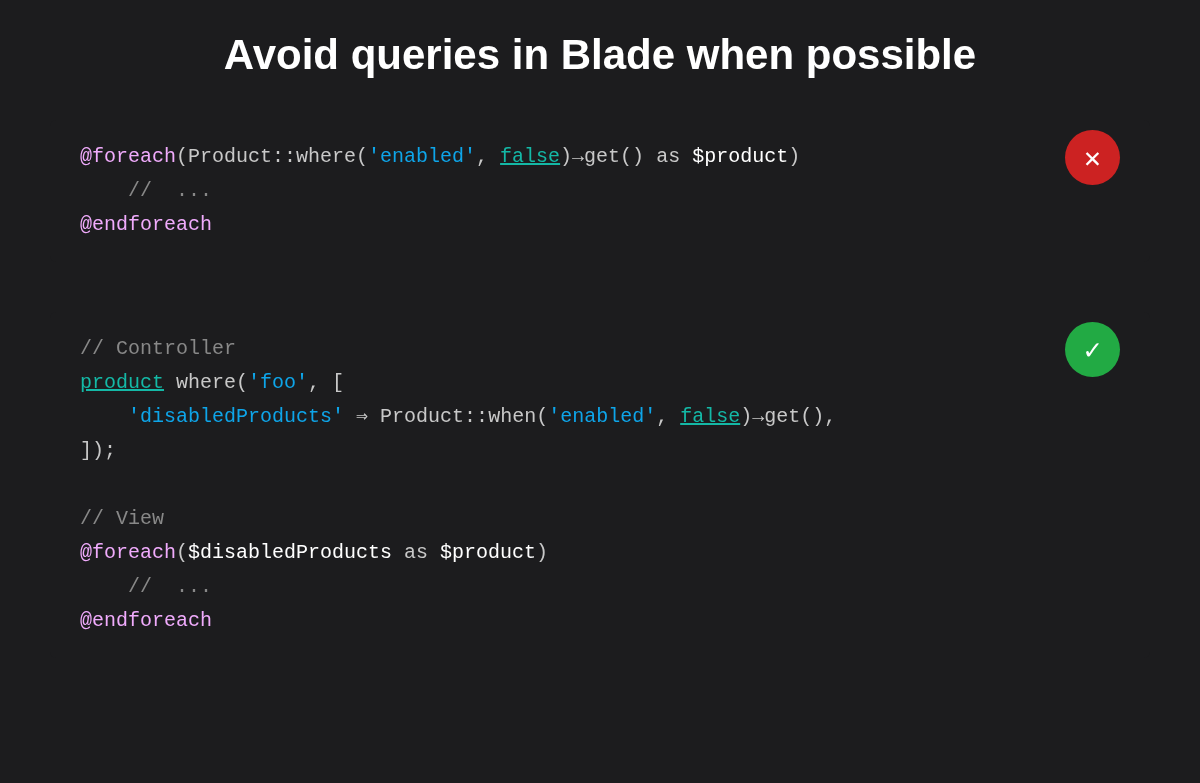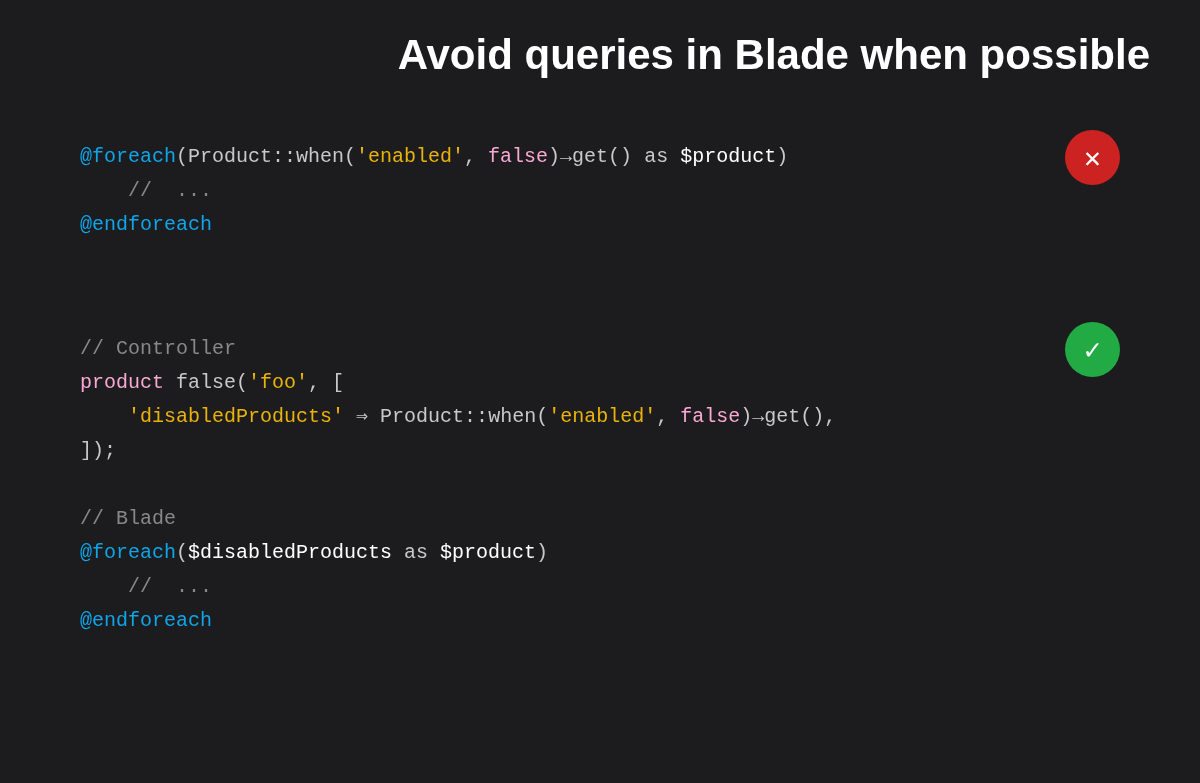--- a/index.html
+++ b/index.html
@@ -24,21 +24,21 @@
       display: flex;
       flex-direction: column;
       padding: 30px 50px 30px 50px;
     }
 
     .title {
       color: #ffffff;
       font-family: Arial, Helvetica, sans-serif;
       font-size: 42px;
       font-weight: bold;
-      text-align: right;
+      text-align: center;
       margin-bottom: 40px;
       line-height: 1.2;
     }
 
     .code-section {
       position: relative;
       margin-bottom: 20px;
     }
 
     .code-block {
@@ -69,29 +69,30 @@
       color: white;
     }
 
     .badge-good {
       background-color: #22aa44;
       color: white;
     }
 
     
     .blade-directive {
-      color: #0ea5e9;
+      color: #f0abfc;
     }
 
     .php-keyword {
-      color: #f9a8d4;
+      color: #14b8a6;
+      text-decoration: underline;
     }
 
     .string {
-      color: #eab308;
+      color: #0ea5e9;
     }
 
     .php-var {
       color: #ffffff;
     }
 
     .comment {
       color: #888888;
     }
 
@@ -113,39 +114,39 @@
     }
   </style>
 </head>
 <body>
 
 <div class="page-container">
   <h1 class="title">Avoid queries in Blade when possible</h1>
 
   <div class="code-section">
     <div class="code-block">
-      <pre><span class="blade-directive">@foreach</span><span class="plain">(Product::when(</span><span class="string">'enabled'</span><span class="plain">, </span><span class="php-keyword">false</span><span class="plain">)→get() as </span><span class="php-var">$product</span><span class="plain">)</span>
+      <pre><span class="blade-directive">@foreach</span><span class="plain">(Product::where(</span><span class="string">'enabled'</span><span class="plain">, </span><span class="php-keyword">false</span><span class="plain">)→get() as </span><span class="php-var">$product</span><span class="plain">)</span>
 <span class="comment">    //  ...</span>
 <span class="blade-directive">@endforeach</span></pre>
     </div>
     <div class="badge badge-bad">
       <span>✕</span>
     </div>
   </div>
 
   <div style="height: 30px;"></div>
 
   <div class="good-section">
     <div class="code-block">
       <pre><span class="comment">// Controller</span>
-<span class="php-keyword">product</span><span class="plain"> false(</span><span class="string">'foo'</span><span class="plain">, [</span>
+<span class="php-keyword">product</span><span class="plain"> where(</span><span class="string">'foo'</span><span class="plain">, [</span>
     <span class="string">'disabledProducts'</span><span class="plain"> ⇒ Product::when(</span><span class="string">'enabled'</span><span class="plain">, </span><span class="php-keyword">false</span><span class="plain">)→get(),</span>
 <span class="plain">]);</span>
 
-<span class="comment">// Blade</span>
+<span class="comment">// View</span>
 <span class="blade-directive">@foreach</span><span class="plain">(</span><span class="php-var">$disabledProducts</span><span class="plain"> as </span><span class="php-var">$product</span><span class="plain">)</span>
 <span class="comment">    //  ...</span>
 <span class="blade-directive">@endforeach</span></pre>
     </div>
     <div class="badge badge-good">
       <span>✓</span>
     </div>
   </div>
 </div>
 

